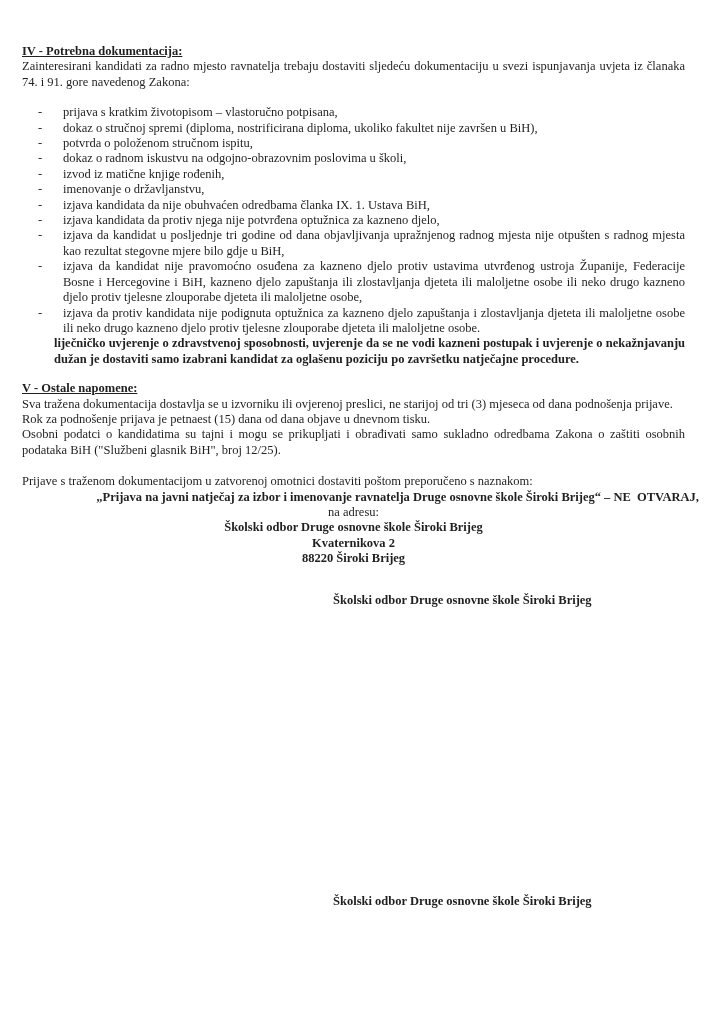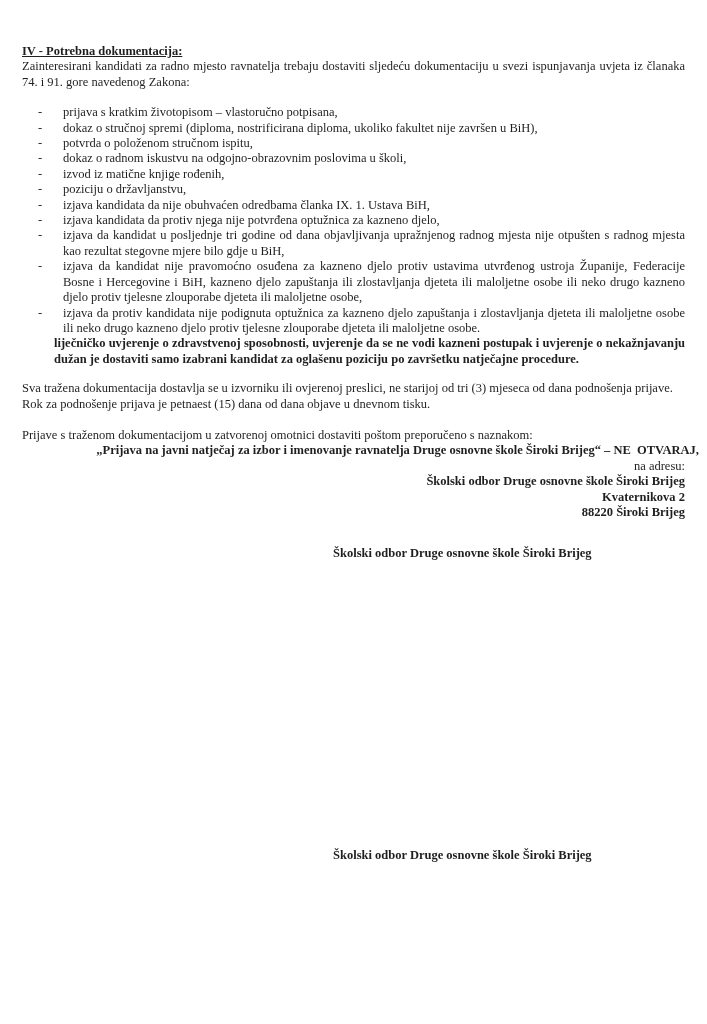--- a/index.html
+++ b/index.html
@@ -49,21 +49,21 @@
     margin-left: 32px;
     font-weight: 700;
     text-align: justify;
   }
   .section-v {
     margin-top: 14px;
   }
   .submission {
     margin-top: 16px;
   }
-  .center { text-align: right; }
+  .center { text-align: center; }
   .bold   { font-weight: 700; }
   .envelope {
     margin: 0 -14px;
     text-align: right;
     font-weight: 700;
     white-space: pre-wrap;
   }
   .sig {
     font-weight: 700;
     margin-left: 311px;
@@ -80,33 +80,35 @@
   <div class="heading">IV - Potrebna dokumentacija:</div>
 
   <div class="para">Zainteresirani kandidati za radno mjesto ravnatelja trebaju dostaviti sljedeću dokumentaciju u svezi ispunjavanja uvjeta iz članaka 74. i 91. gore navedenog Zakona:</div>
 
   <ul class="doc-list">
     <li>prijava s kratkim životopisom – vlastoručno potpisana,</li>
     <li>dokaz o stručnoj spremi (diploma,  nostrificirana diploma, ukoliko fakultet nije završen u BiH),</li>
     <li>potvrda o položenom stručnom ispitu,</li>
     <li>dokaz o radnom iskustvu na odgojno-obrazovnim poslovima u školi,</li>
     <li>izvod iz matične knjige rođenih,</li>
-    <li>poziciju o državljanstvu,</li>
+    <li>imenovanje o državljanstvu,</li>
     <li>izjava kandidata da nije obuhvaćen odredbama članka IX. 1. Ustava BiH,</li>
     <li>izjava kandidata da protiv njega nije potvrđena optužnica za kazneno djelo,</li>
     <li>izjava da kandidat u posljednje tri godine od dana objavljivanja upražnjenog radnog mjesta nije otpušten s radnog mjesta kao rezultat stegovne mjere bilo gdje u BiH,</li>
     <li>izjava da kandidat nije pravomoćno osuđena za kazneno djelo protiv ustavima utvrđenog ustroja Županije, Federacije Bosne i Hercegovine i BiH, kazneno djelo zapuštanja ili zlostavljanja djeteta ili maloljetne osobe ili neko drugo kazneno djelo protiv tjelesne zlouporabe djeteta ili maloljetne osobe,</li>
     <li>izjava da protiv kandidata nije podignuta optužnica za kazneno djelo zapuštanja i zlostavljanja djeteta ili maloljetne osobe ili neko drugo kazneno djelo protiv tjelesne zlouporabe djeteta ili maloljetne osobe.</li>
   </ul>
 
   <div class="bold-note">liječničko uvjerenje o zdravstvenoj sposobnosti, uvjerenje da se ne vodi kazneni postupak i uvjerenje o nekažnjavanju dužan je dostaviti samo izabrani kandidat za oglašenu poziciju po završetku natječajne procedure.</div>
 
   <div class="section-v">
+    <div class="heading">V - Ostale napomene:</div>
     <div class="para">Sva tražena dokumentacija dostavlja se u izvorniku ili ovjerenoj preslici, ne starijoj od tri (3) mjeseca od dana podnošenja prijave.</div>
     <div class="para">Rok za podnošenje prijava je petnaest (15) dana od dana objave u dnevnom tisku.</div>
+    <div class="para">Osobni podatci o kandidatima su tajni i mogu se prikupljati i obrađivati samo sukladno odredbama Zakona o zaštiti osobnih podataka BiH ("Službeni glasnik BiH", broj 12/25).</div>
   </div>
 
   <div class="submission">
     <div>Prijave s traženom dokumentacijom u zatvorenoj omotnici dostaviti poštom preporučeno s naznakom:</div>
     <div class="envelope">„Prijava na javni natječaj za izbor i imenovanje ravnatelja Druge osnovne škole Široki Brijeg“ – NE  OTVARAJ,</div>
     <div class="center">na adresu:</div>
     <div class="center bold">Školski odbor Druge osnovne škole Široki Brijeg</div>
     <div class="center bold">Kvaternikova 2</div>
     <div class="center bold">88220 Široki Brijeg</div>
   </div>

